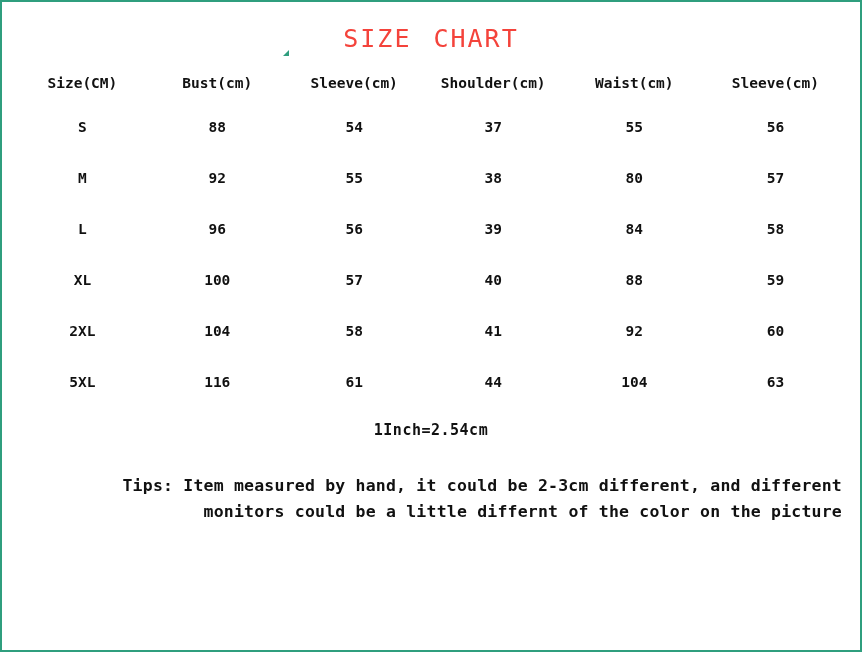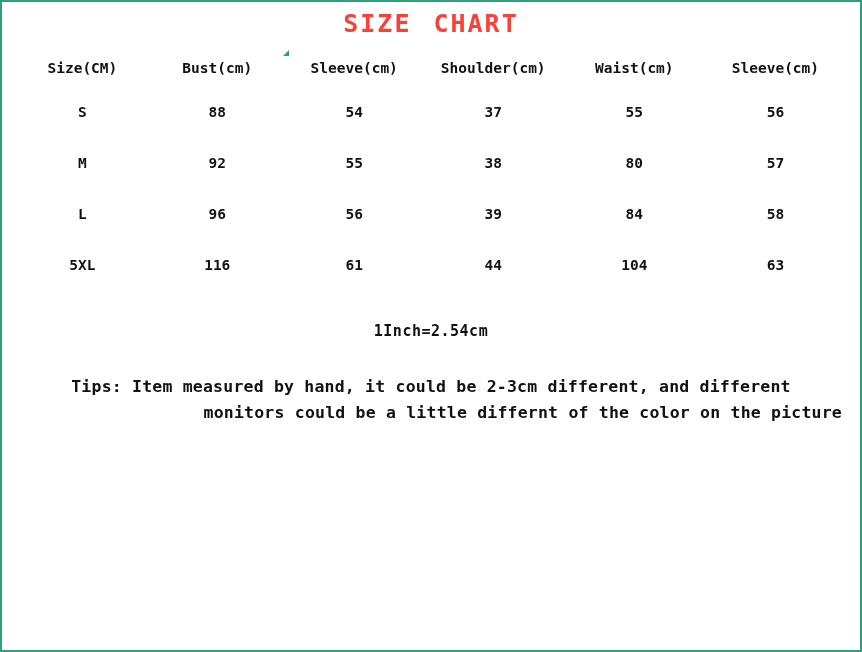--- a/index.html
+++ b/index.html
@@ -19,22 +19,22 @@
     height: 652px;
     box-sizing: border-box;
     border: 2px solid #2f9e7e;
     background: #ffffff;
   }
   .title {
     text-align: center;
     color: #f4433b;
     font-size: 25px;
     letter-spacing: 2px;
-    font-weight: bold;
-    margin-top: 7px;
+    font-weight: normal;
+    margin-top: 22px;
     font-family: "DejaVu Sans Mono", monospace;
   }
   .title .gap {
     display: inline-block;
     width: 22px;
   }
   table.size-table {
     width: 830px;
     margin: 16px auto 0 auto;
     border-collapse: collapse;
@@ -60,34 +60,34 @@
   table.size-table col.c1 { width: 16.5%; }
   table.size-table col.c2 { width: 16.5%; }
   table.size-table col.c3 { width: 17%; }
   table.size-table col.c4 { width: 17%; }
   table.size-table col.c5 { width: 17%; }
   .inch-note {
     text-align: center;
     font-size: 15px;
     color: #111111;
     font-weight: bold;
-    margin-top: 32px;
+    margin-top: 14px;
     letter-spacing: 0.5px;
     font-family: "DejaVu Sans Mono", monospace;
   }
   .tips {
     margin: 34px 18px 0 18px;
     font-size: 16.5px;
     color: #111111;
     font-weight: bold;
     line-height: 26px;
     font-family: "DejaVu Sans Mono", monospace;
   }
   .tips .line1 {
-    text-align: center;
+    text-align: right;
     white-space: nowrap;
     letter-spacing: 0.2px;
   }
   .tips .line2 {
     text-align: right;
     white-space: nowrap;
     letter-spacing: 0.2px;
   }
   .marker {
     position: absolute;
@@ -148,20 +148,36 @@
       </tr>
       <tr>
         <td>L</td>
         <td>96</td>
         <td>56</td>
         <td>39</td>
         <td>84</td>
         <td>58</td>
       </tr>
       <tr>
+        <td>XL</td>
+        <td>100</td>
+        <td>57</td>
+        <td>40</td>
+        <td>88</td>
+        <td>59</td>
+      </tr>
+      <tr>
+        <td>2XL</td>
+        <td>104</td>
+        <td>58</td>
+        <td>41</td>
+        <td>92</td>
+        <td>60</td>
+      </tr>
+      <tr>
         <td>5XL</td>
         <td>116</td>
         <td>61</td>
         <td>44</td>
         <td>104</td>
         <td>63</td>
       </tr>
     </tbody>
   </table>
 

